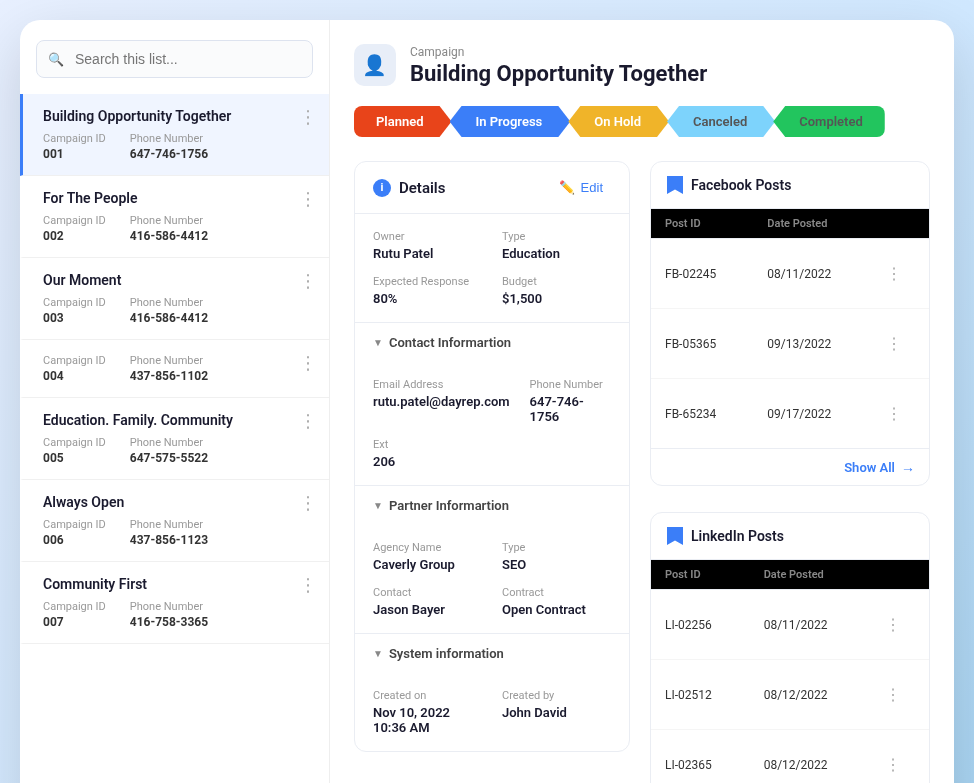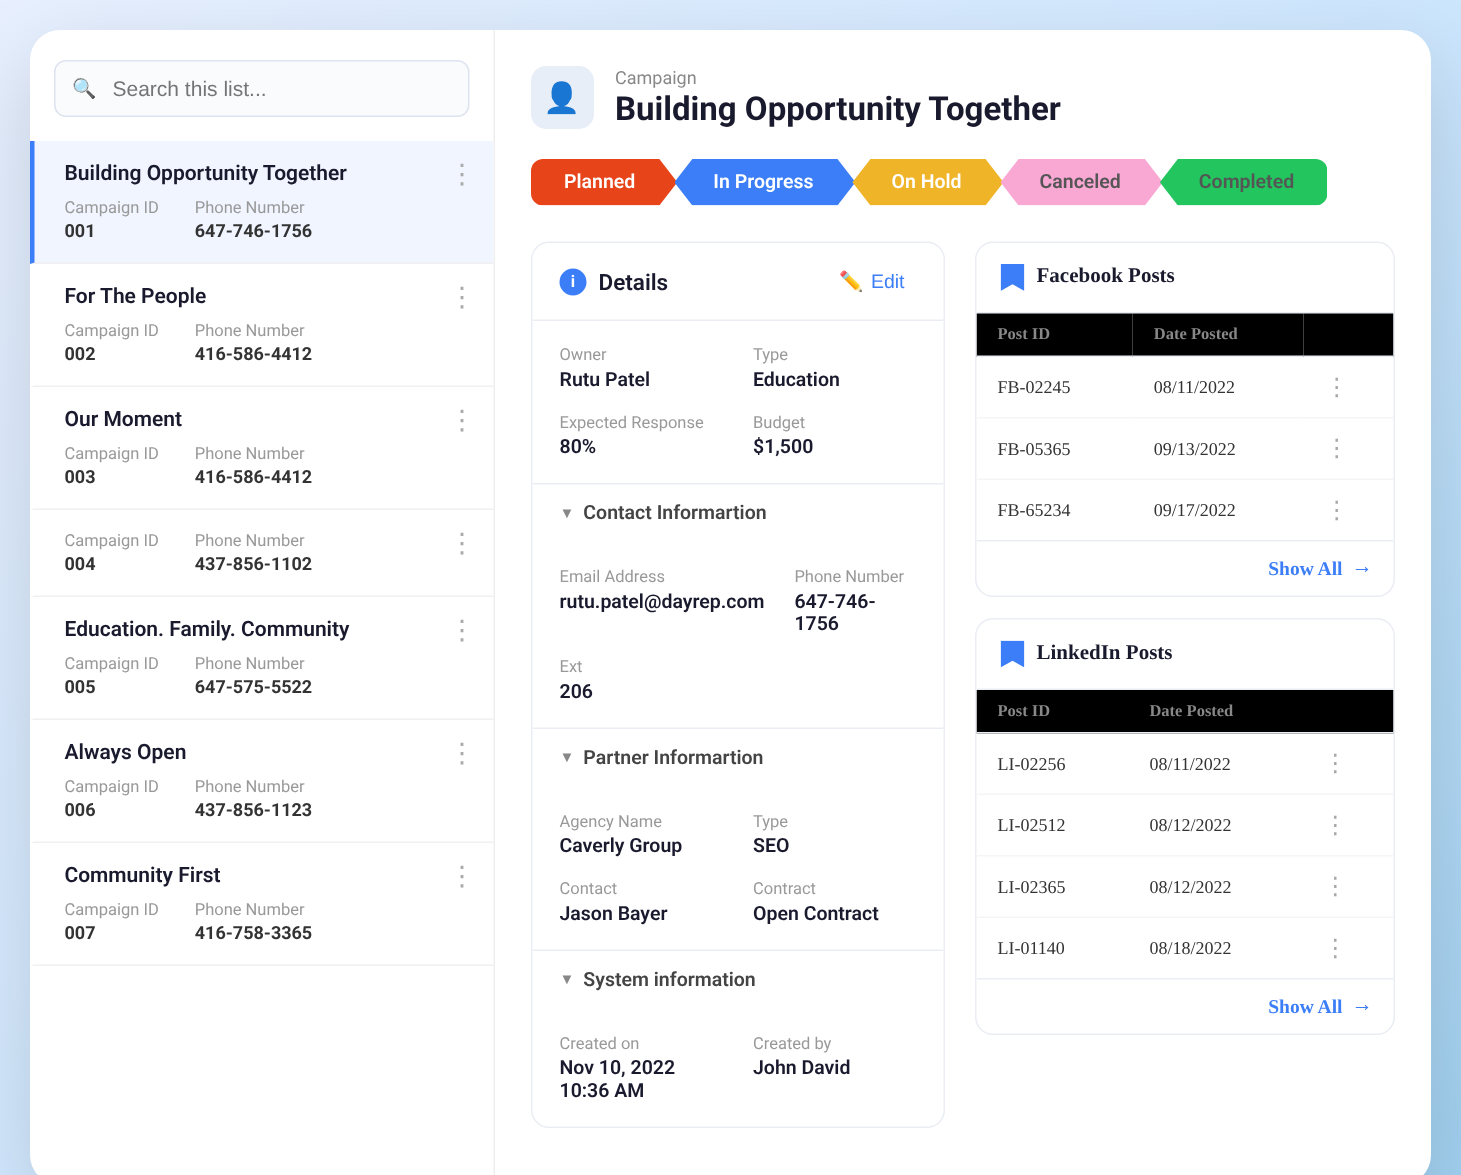--- a/index.html
+++ b/index.html
@@ -169,21 +169,21 @@
     }
     .status-step.on-hold {
       background: #f0b429;
       color: white;
       clip-path: polygon(12px 0, calc(100% - 12px) 0, 100% 50%, calc(100% - 12px) 100%, 12px 100%, 0 50%);
       padding-left: 26px;
       padding-right: 28px;
       margin-left: -2px;
     }
     .status-step.canceled {
-      background: #f9a8d4;
+      background: #7dd3fc;
       color: #555;
       clip-path: polygon(12px 0, calc(100% - 12px) 0, 100% 50%, calc(100% - 12px) 100%, 12px 100%, 0 50%);
       padding-left: 26px;
       padding-right: 28px;
       margin-left: -2px;
       text-align: right;
     }
     .status-step.completed {
       background: #22c55e;
       color: #555;
@@ -288,22 +288,21 @@
     .chevron {
       font-size: 10px;
       color: #888;
     }
 
     
     .posts-section {
       border: 1px solid #eaedf3;
       border-radius: 12px;
       overflow: hidden;
-      margin-bottom: 14px;
-      font-family: Liberation Serif, serif;
+      margin-bottom: 26px;
     }
     .posts-header {
       display: flex;
       align-items: center;
       gap: 8px;
       padding: 14px 16px;
       border-bottom: 1px solid #eaedf3;
       font-size: 14px;
       font-weight: 600;
       color: #1a1a2e;
@@ -317,21 +316,21 @@
       font-weight: 600;
       color: #888;
       text-align: left;
       padding: 8px 14px;
       background: #000000;
       border-bottom: 1px solid #eaedf3;
     }
     .posts-table td {
       font-size: 12px;
       color: #333;
-      padding: 10px 14px;
+      padding: 25px 14px;
       border-bottom: 1px solid #f5f5f5;
     }
     .posts-table tr:last-child td { border-bottom: none; }
     .row-menu {
       color: #aaa;
       cursor: pointer;
       font-size: 16px;
     }
     .show-all-row {
       padding: 10px 14px;

